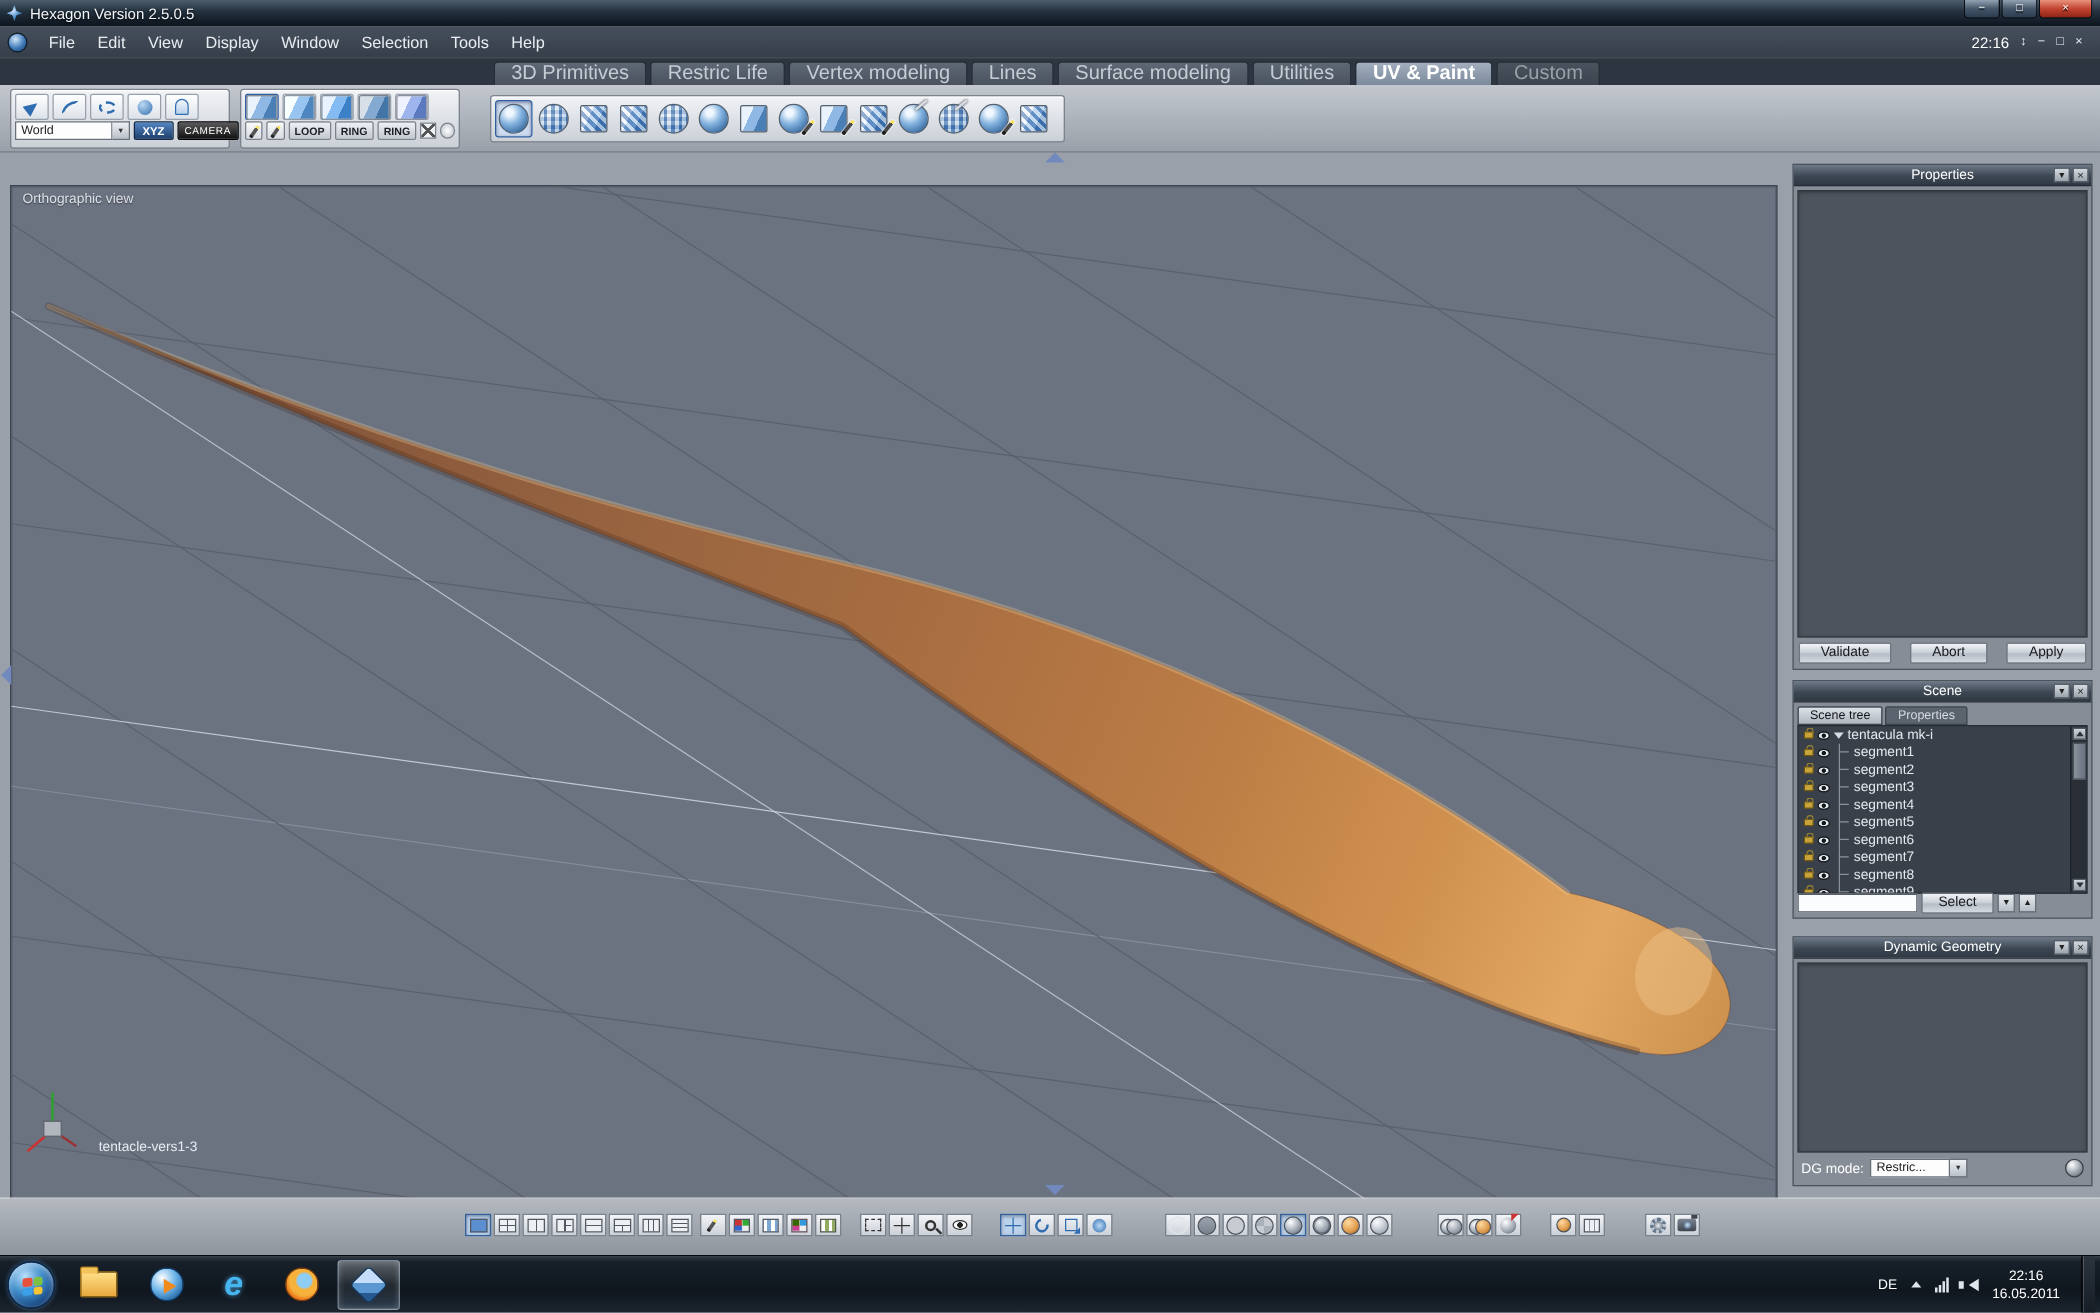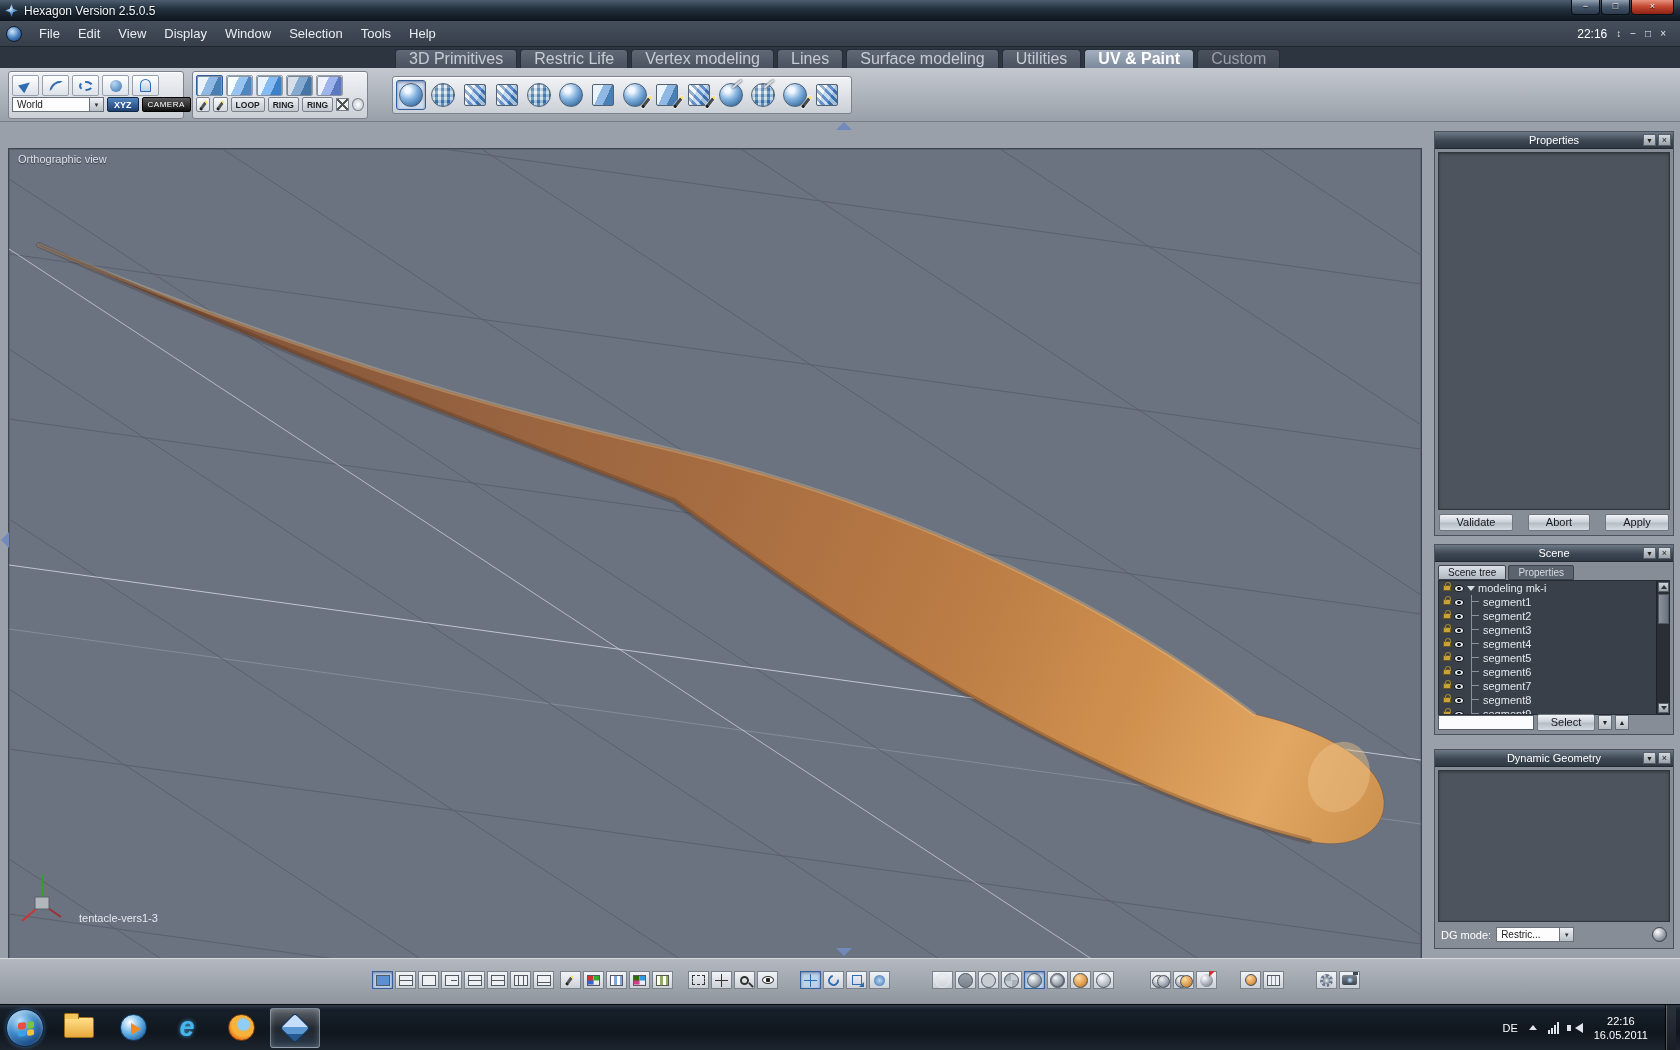--- a/index.html
+++ b/index.html
@@ -494,21 +494,21 @@
   </div>
   <div class="scene-tabs">
     <span class="scene-tab active">Scene tree</span>
     <span class="scene-tab">Properties</span>
   </div>
   <div class="tree">
     <div class="srow">
       <span class="lock"></span>
       <span class="eye"></span>
       <span class="expander"></span>
-      <span>modeling mk-i</span>
+      <span>tentacula mk-i</span>
     </div>
     <div class="srow">
       <span class="lock"></span>
       <span class="eye"></span>
       <span class="tline"></span>
       <span>segment1</span>
     </div>
     <div class="srow">
       <span class="lock"></span>
       <span class="eye"></span>

